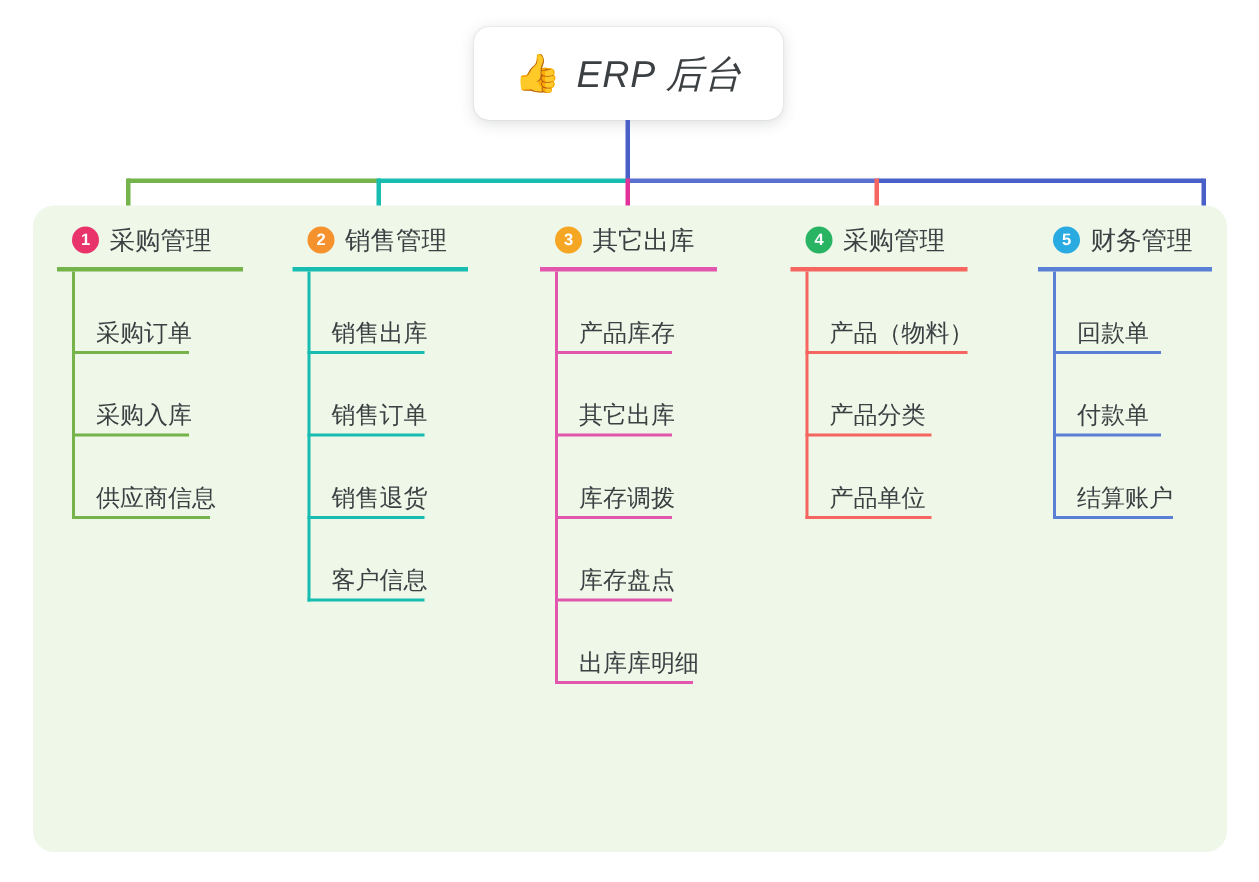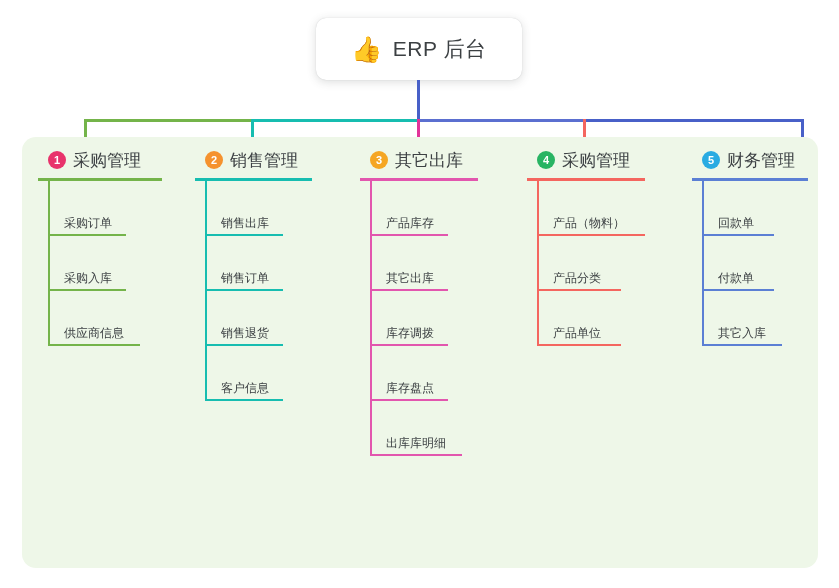--- a/index.html
+++ b/index.html
@@ -30,24 +30,25 @@
     align-items: center;
     justify-content: center;
     gap: 10px;
   }
   #root-card .thumb {
     font-size: 25px;
     line-height: 1;
     color: #f0b429;
   }
   #root-card .root-title {
-    font-size: 21px;
+    font-size: 25px;
     letter-spacing: .5px;
     color: #3c4043;
     white-space: nowrap;
+    font-style: italic;
   }
 
   
   .line {
     position: absolute;
   }
   .vline { width: 3px; }
   .hline { height: 3px; }
 
   
@@ -109,21 +110,21 @@
   .leaf {
     position: relative;
     height: 55px;
     box-sizing: border-box;
     display: flex;
     align-items: flex-end;
     padding-left: 26px;
     padding-bottom: 4px;
   }
   .leaf-label {
-    font-size: 12px;
+    font-size: 16px;
     color: #3c4043;
     white-space: nowrap;
     line-height: 18px;
   }
   .leaf-underline {
     position: absolute;
     left: 10px;
     bottom: 0;
     height: 2px;
   }
@@ -262,18 +263,18 @@
         <div class="spine" style="background: rgb(91, 127, 212);"></div>
         <div class="leaf">
           <span class="leaf-label">回款单</span>
           <div class="leaf-underline" style="width: 72px; background: rgb(91, 127, 212);"></div>
         </div>
         <div class="leaf">
           <span class="leaf-label">付款单</span>
           <div class="leaf-underline" style="width: 72px; background: rgb(91, 127, 212);"></div>
         </div>
         <div class="leaf">
-          <span class="leaf-label">其它入库</span>
+          <span class="leaf-label">结算账户</span>
           <div class="leaf-underline" style="width: 80px; background: rgb(91, 127, 212);"></div>
         </div>
       </div>
     </div>
   </div>
 
 </body></html>

